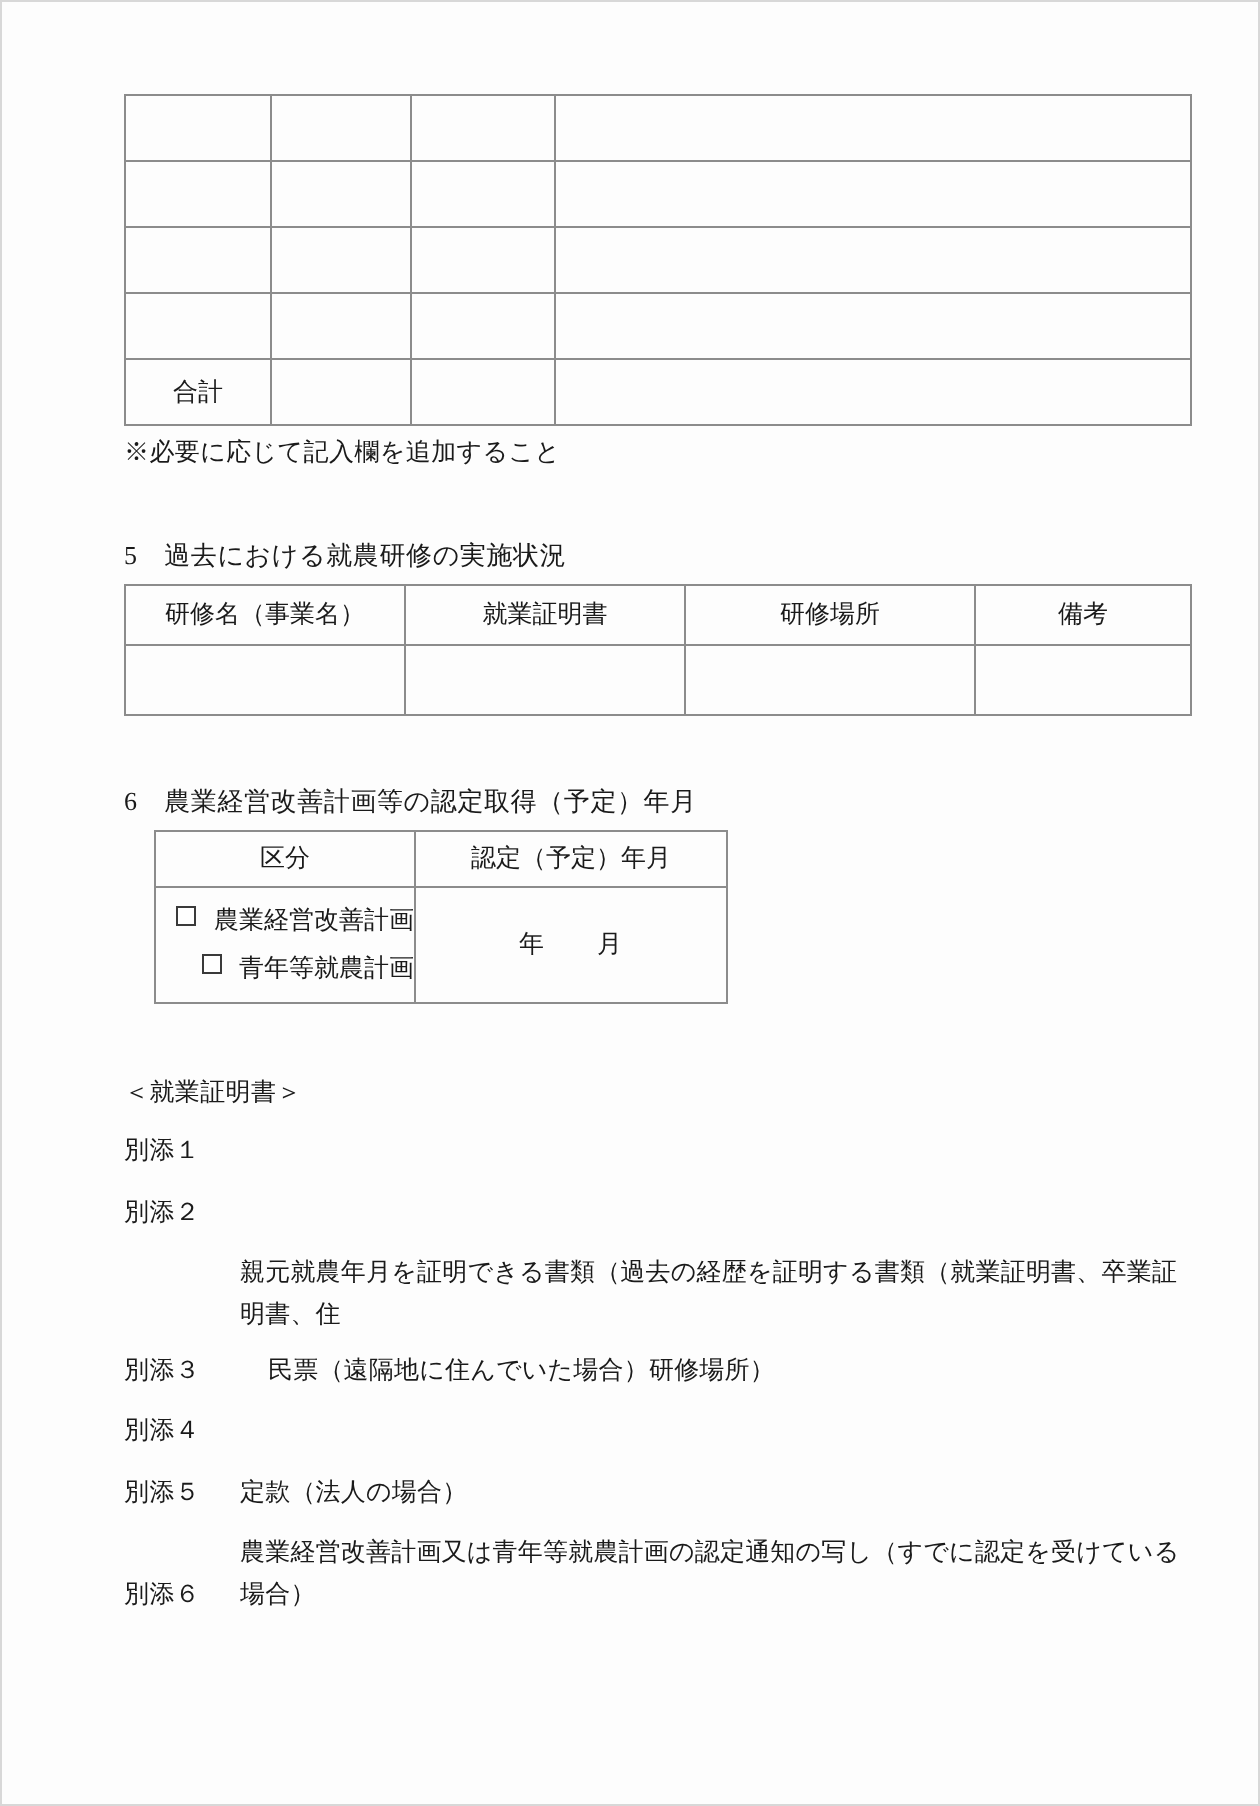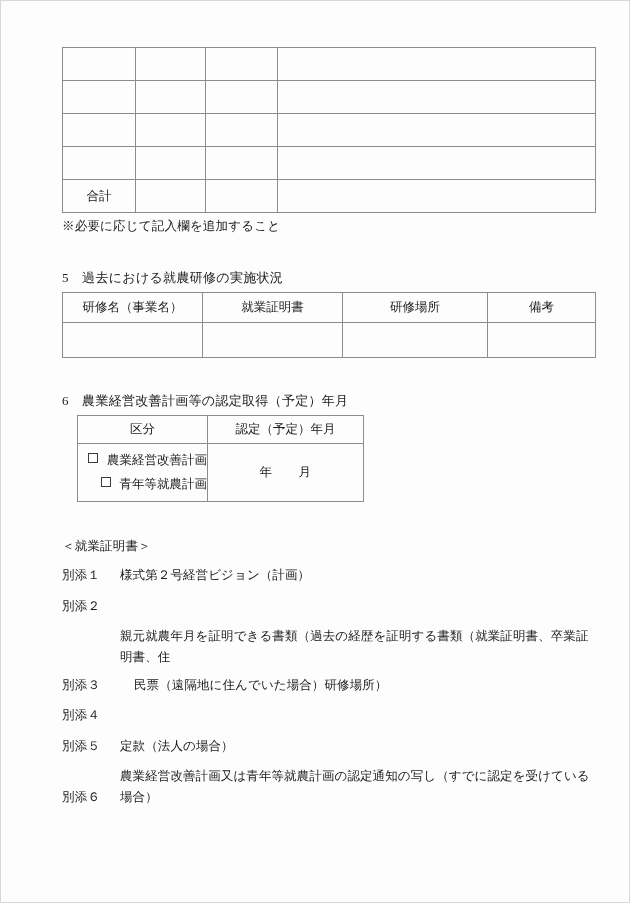--- a/index.html
+++ b/index.html
@@ -255,21 +255,20 @@
           </tr>
         </tbody>
       </table>
     </div>
 
     <div id="attachments">
       <div class="att-title">＜就業証明書＞</div>
 
       <div class="att-item">
         <span class="att-label">別添１</span>
-        <span class="att-text">様式第２号経営ビジョン（計画）</span>
       </div>
 
       <div class="att-item">
         <span class="att-label">別添２</span>
       </div>
 
       <div class="att-item">
         <span class="att-label">別添３</span>
         <span class="att-text"><span>親元就農年月を証明できる書類（過去の経歴を証明する書類（就業証明書、卒業証明書、住</span><span class="cont">民票（遠隔地に住んでいた場合）研修場所）</span></span>
       </div>

